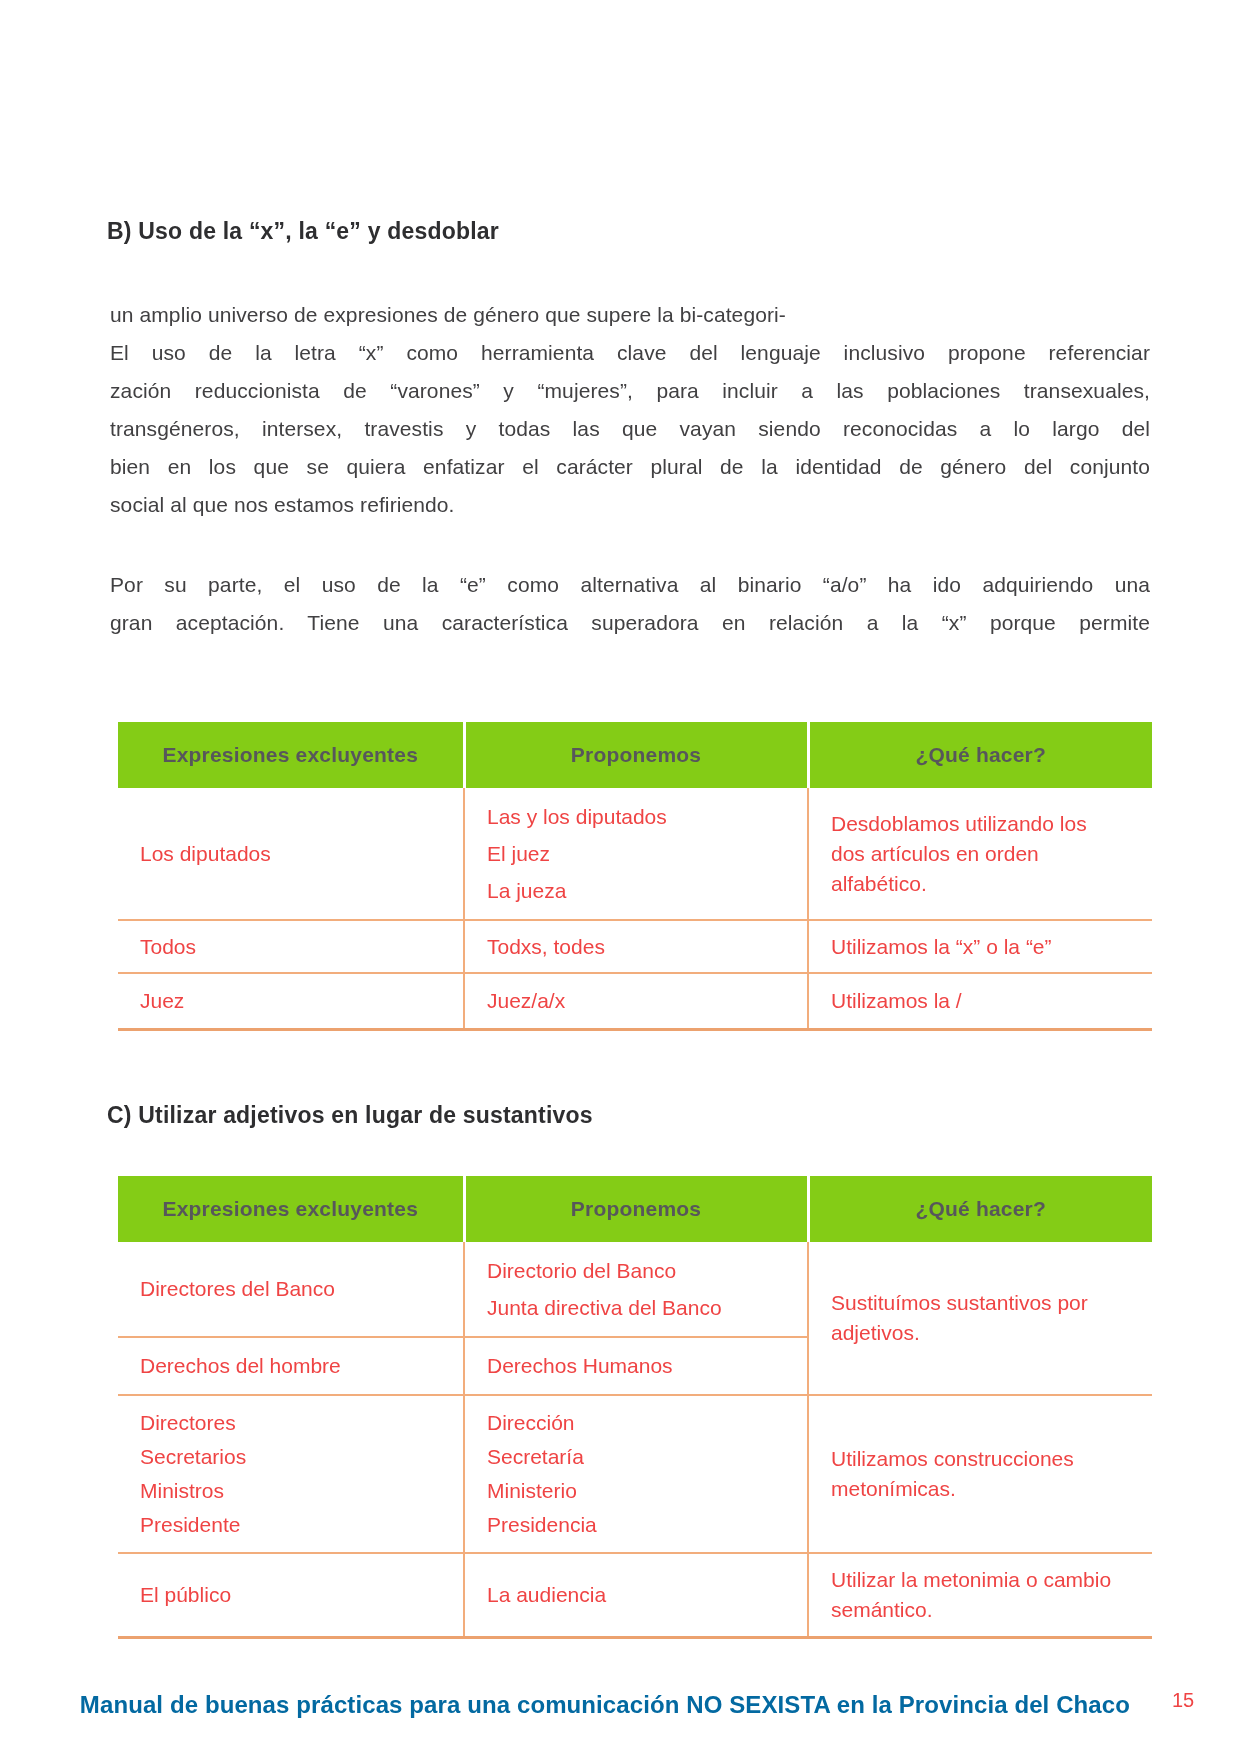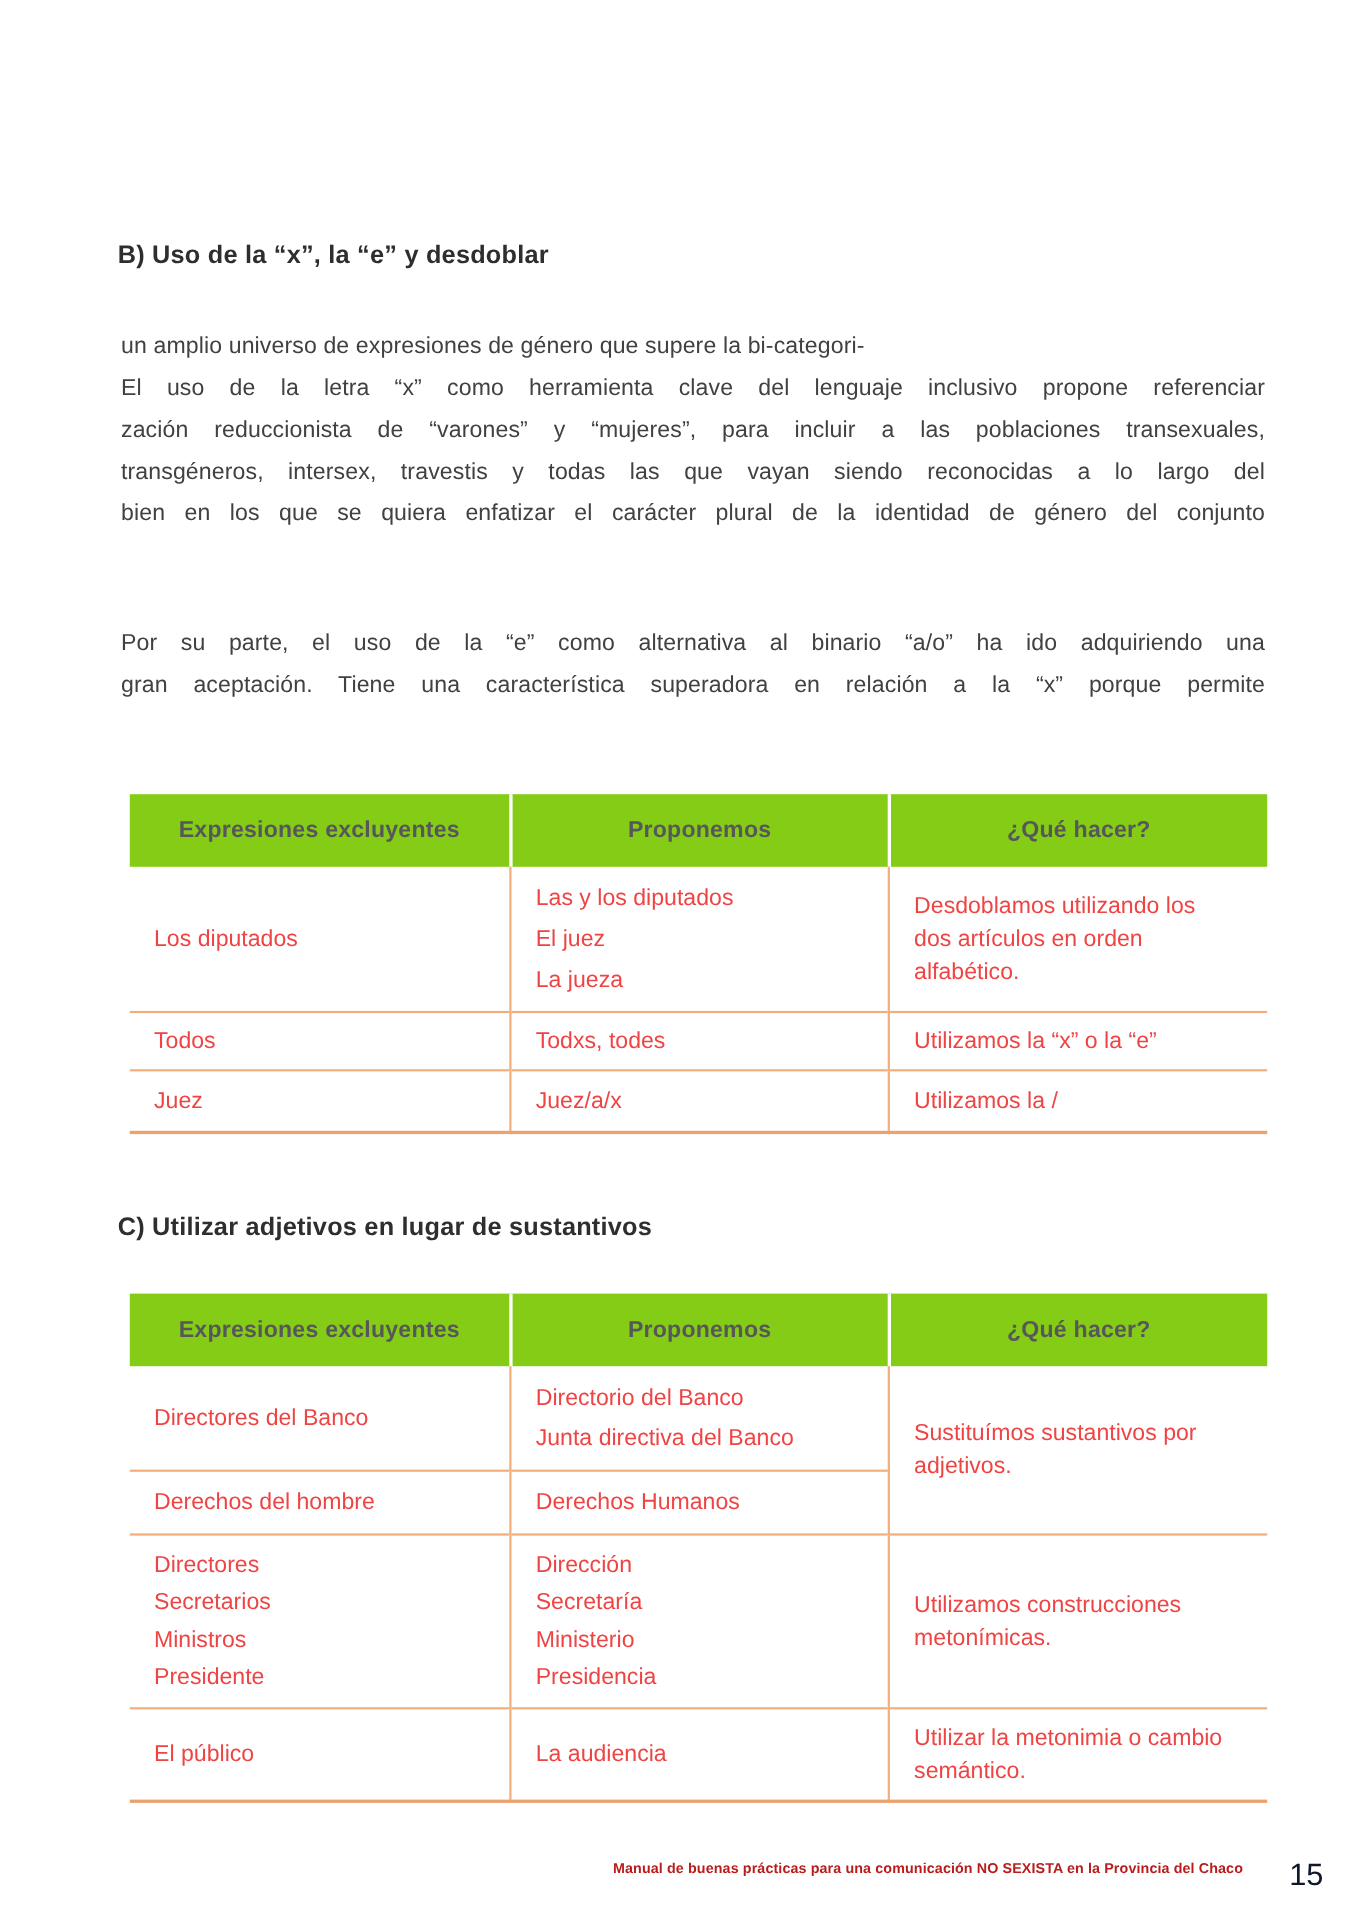--- a/index.html
+++ b/index.html
@@ -36,40 +36,41 @@
   .lh-lg { line-height:37px; }
   .lh-md { line-height:34px; }
   tr.h125 > td { height:125px; }
   tr.h53  > td { height:53px; }
   tr.h56  > td { height:56px; }
   tr.h94  > td { height:94px; }
   tr.h58  > td { height:58px;margin-top:48px; }
   tr.h143 > td { height:143px; }
   tr.h84  > td { height:84px; }
   .footer-text {
-    position:absolute; top:1691px; right:111px; font-size:13px;
-    font-weight:700; color:#b91c1c; letter-spacing:0.1px;
+    position:absolute; top:1691px; right:111px; font-size:24px;
+    font-weight:700; color:#0369a1; letter-spacing:0.1px;
   }
   .page-number {
-    position:absolute; top:1689px; left:1172px; font-size:28px; color:#0f172a;
+    position:absolute; top:1689px; left:1172px; font-size:20px; color:#ef4444;
   }
 </style>
 </head>
 <body>
 
 <div class="page">
 
   <div class="heading" style="top:218px;">B) Uso de la “x”, la “e” y desdoblar</div>
 
   <div class="para" style="top:296px;">
     <div class="line">un amplio universo de expresiones de género que supere la bi-categori-</div>
     <div class="line full">El uso de la letra “x” como herramienta clave del lenguaje inclusivo propone referenciar</div>
     <div class="line full">zación reduccionista de “varones” y “mujeres”, para incluir a las poblaciones transexuales,</div>
     <div class="line full">transgéneros, intersex, travestis y todas las que vayan siendo reconocidas a lo largo del</div>
     <div class="line full">bien en los que se quiera enfatizar el carácter plural de la identidad de género del conjunto</div>
+    <div class="line">social al que nos estamos refiriendo.</div>
   </div>
 
   <div class="para" style="top:566px;">
     <div class="line full">Por su parte, el uso de la “e” como alternativa al binario “a/o” ha ido adquiriendo una</div>
     <div class="line full">gran aceptación. Tiene una característica superadora en relación a la “x” porque permite</div>
   </div>
 
   <table class="xtable" style="top:722px;">
     <colgroup>
         <col style="width:346px">

